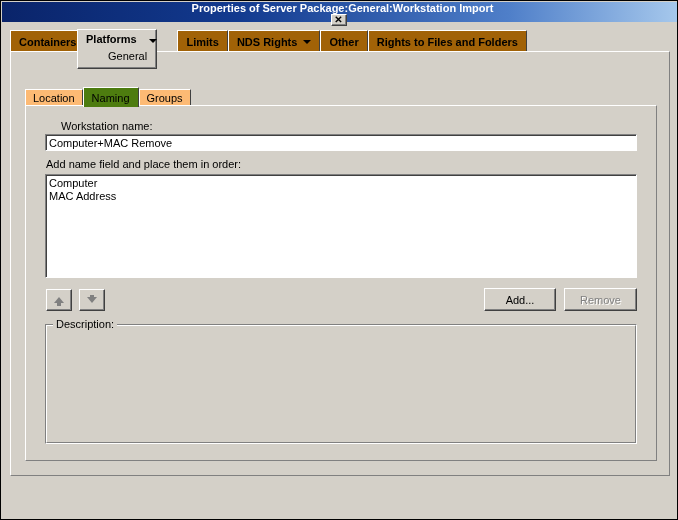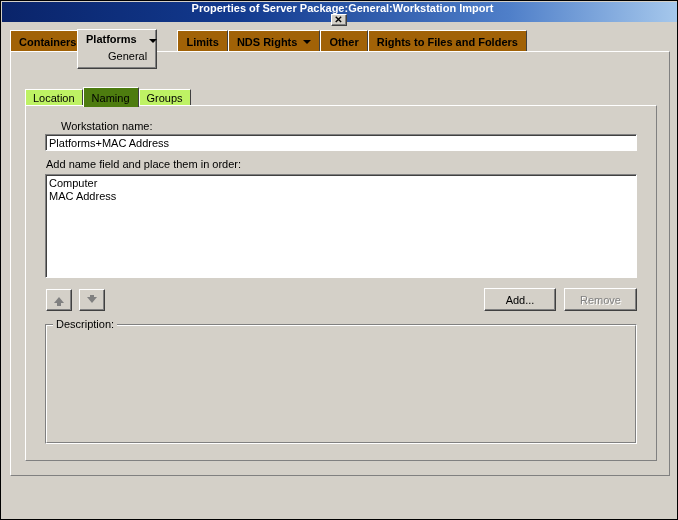--- a/index.html
+++ b/index.html
@@ -165,21 +165,21 @@
     left: 14px;
     top: 35px;
     height: 19px;
     display: flex;
     align-items: flex-end;
   }
   .itab {
     height: 17px;
     box-sizing: border-box;
     padding: 0 7px;
-    background: #bef264;
+    background: #fdba74;
     border-top: 1px solid #ffffff;
     border-left: 1px solid #ffffff;
     border-right: 1px solid #404040;
     display: flex;
     align-items: center;
     white-space: nowrap;
     font-size: 11px;
     cursor: default;
   }
   .itab.active {
@@ -417,21 +417,21 @@
       </div>
       <div class="itab">
         <span>Groups</span>
       </div>
     </div>
 
     <div id="inner-body">
 
       <div class="flabel" id="ws-label">Workstation name:</div>
 
-      <div id="ws-field">Platforms+MAC Address</div>
+      <div id="ws-field">Computer+MAC Remove</div>
 
       <div class="flabel" id="add-label">Add name field and place them in order:</div>
 
       <div id="namefield-list">
         <div class="list-item">Computer</div>
         <div class="list-item">MAC Address</div>
       </div>
 
       <div class="arrow-btn" id="btn-up">
         <span class="arrow-up"></span>

